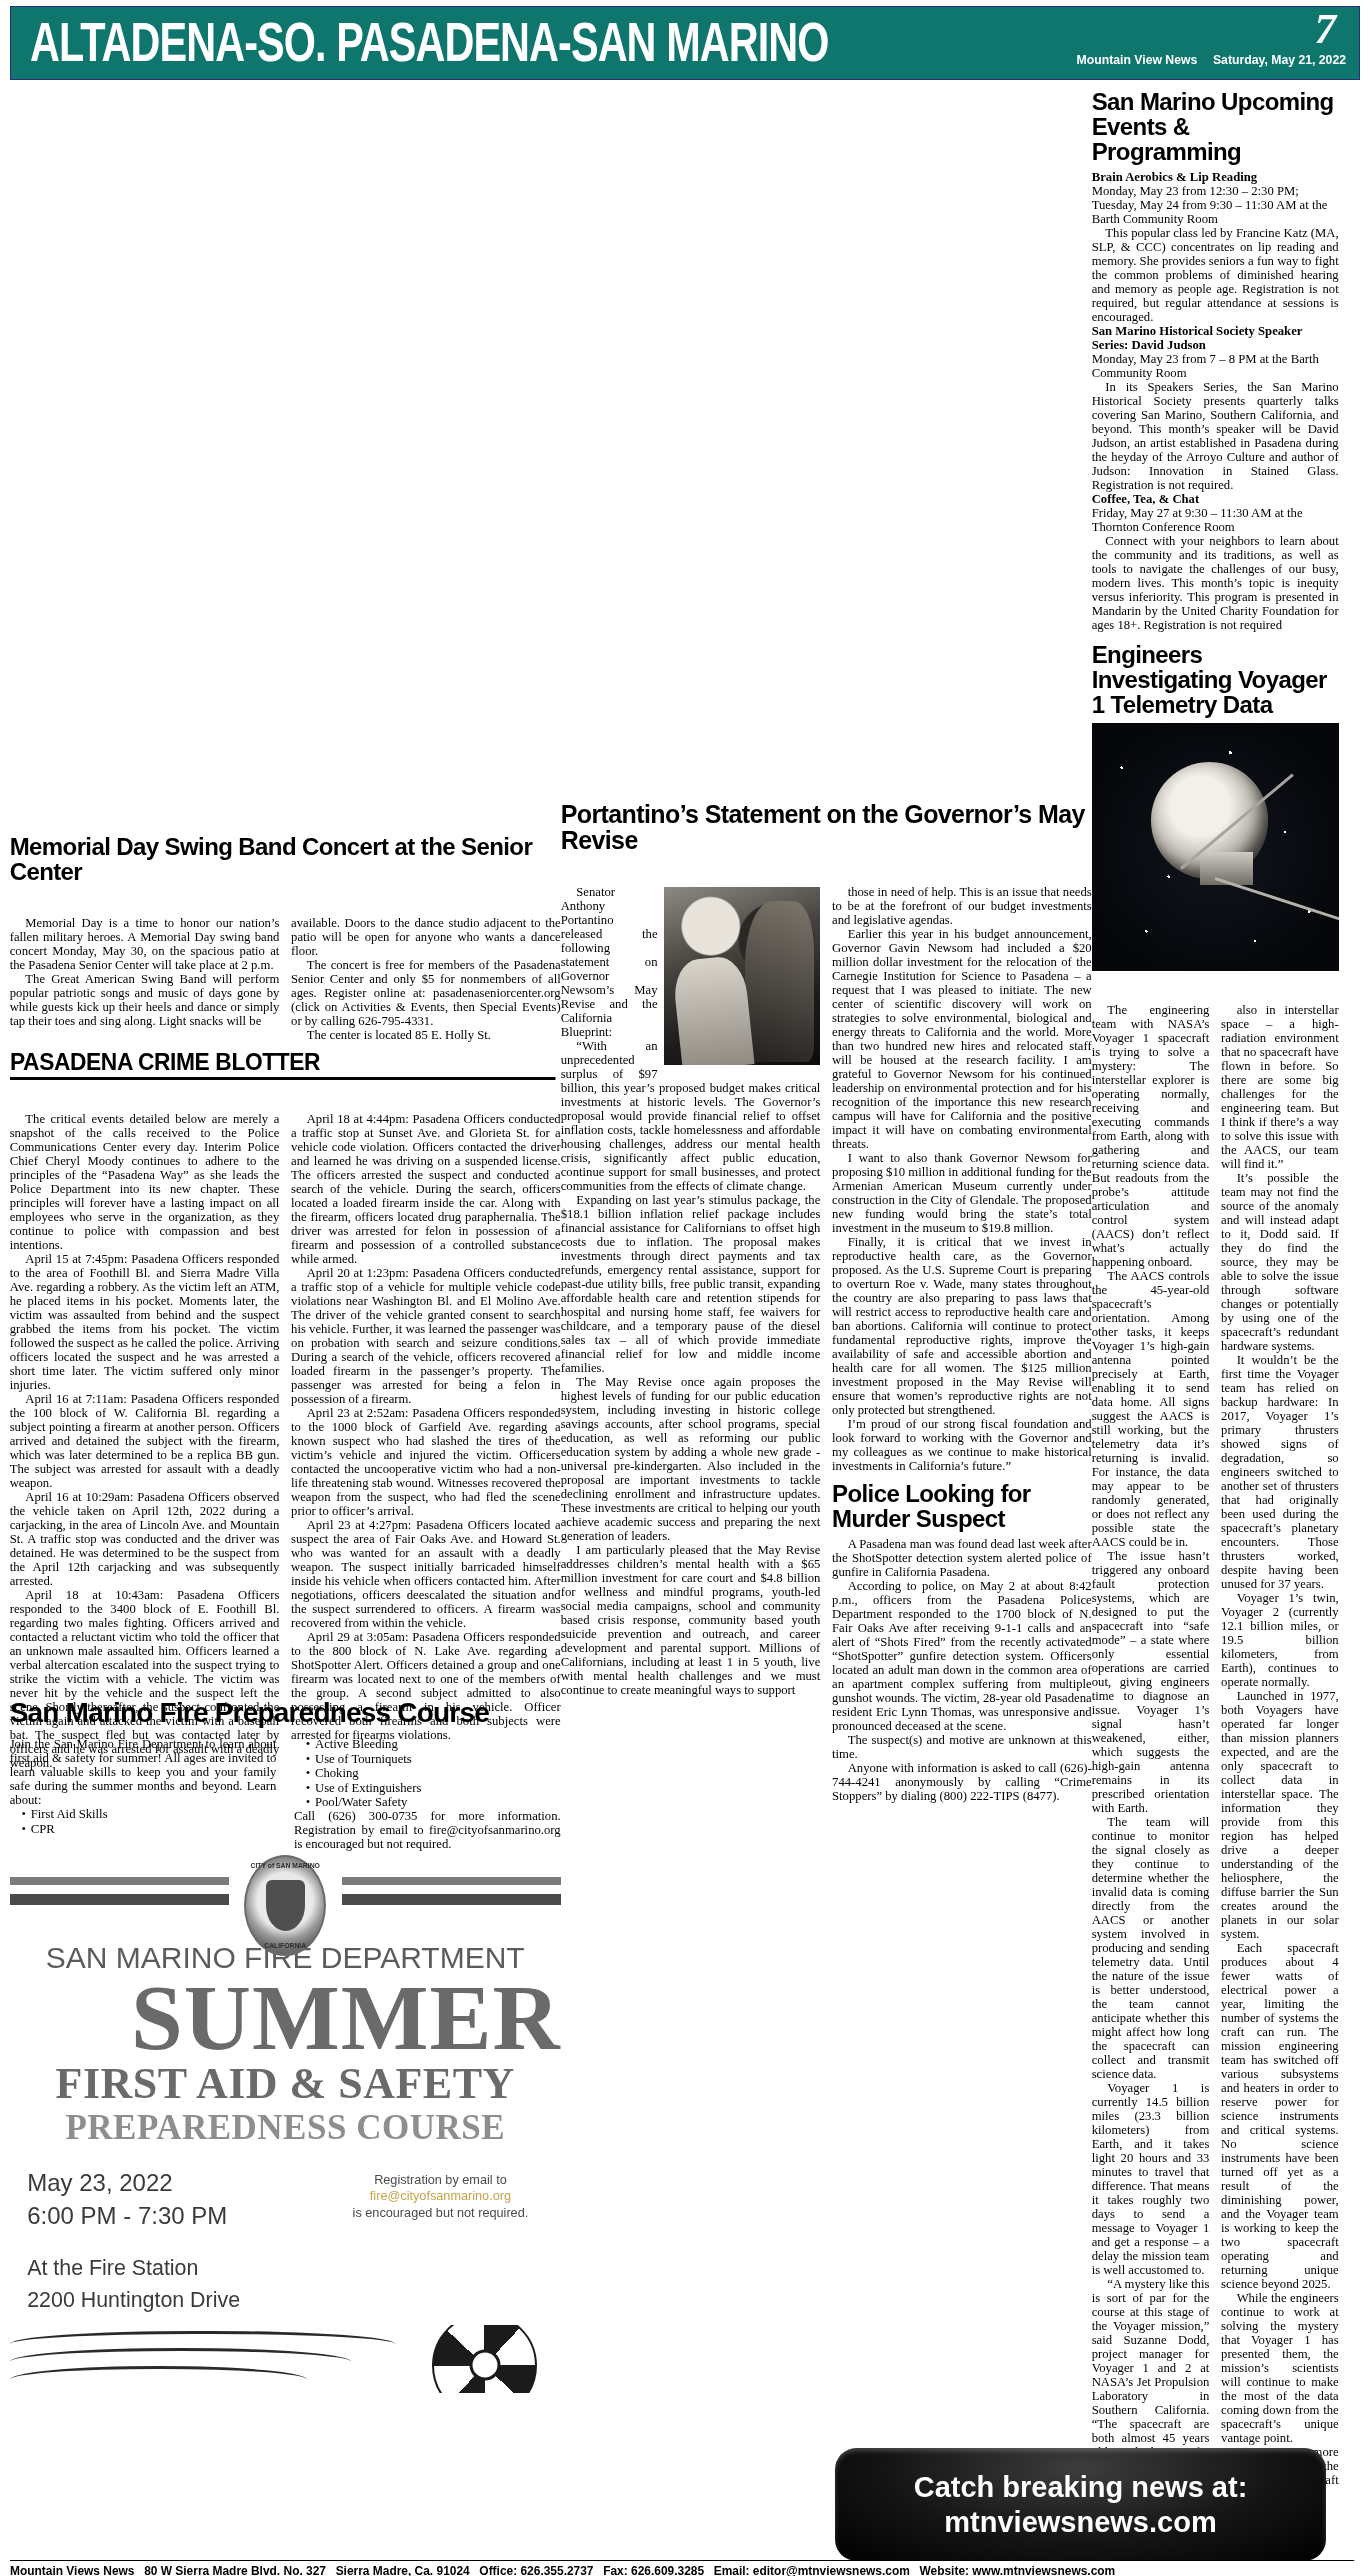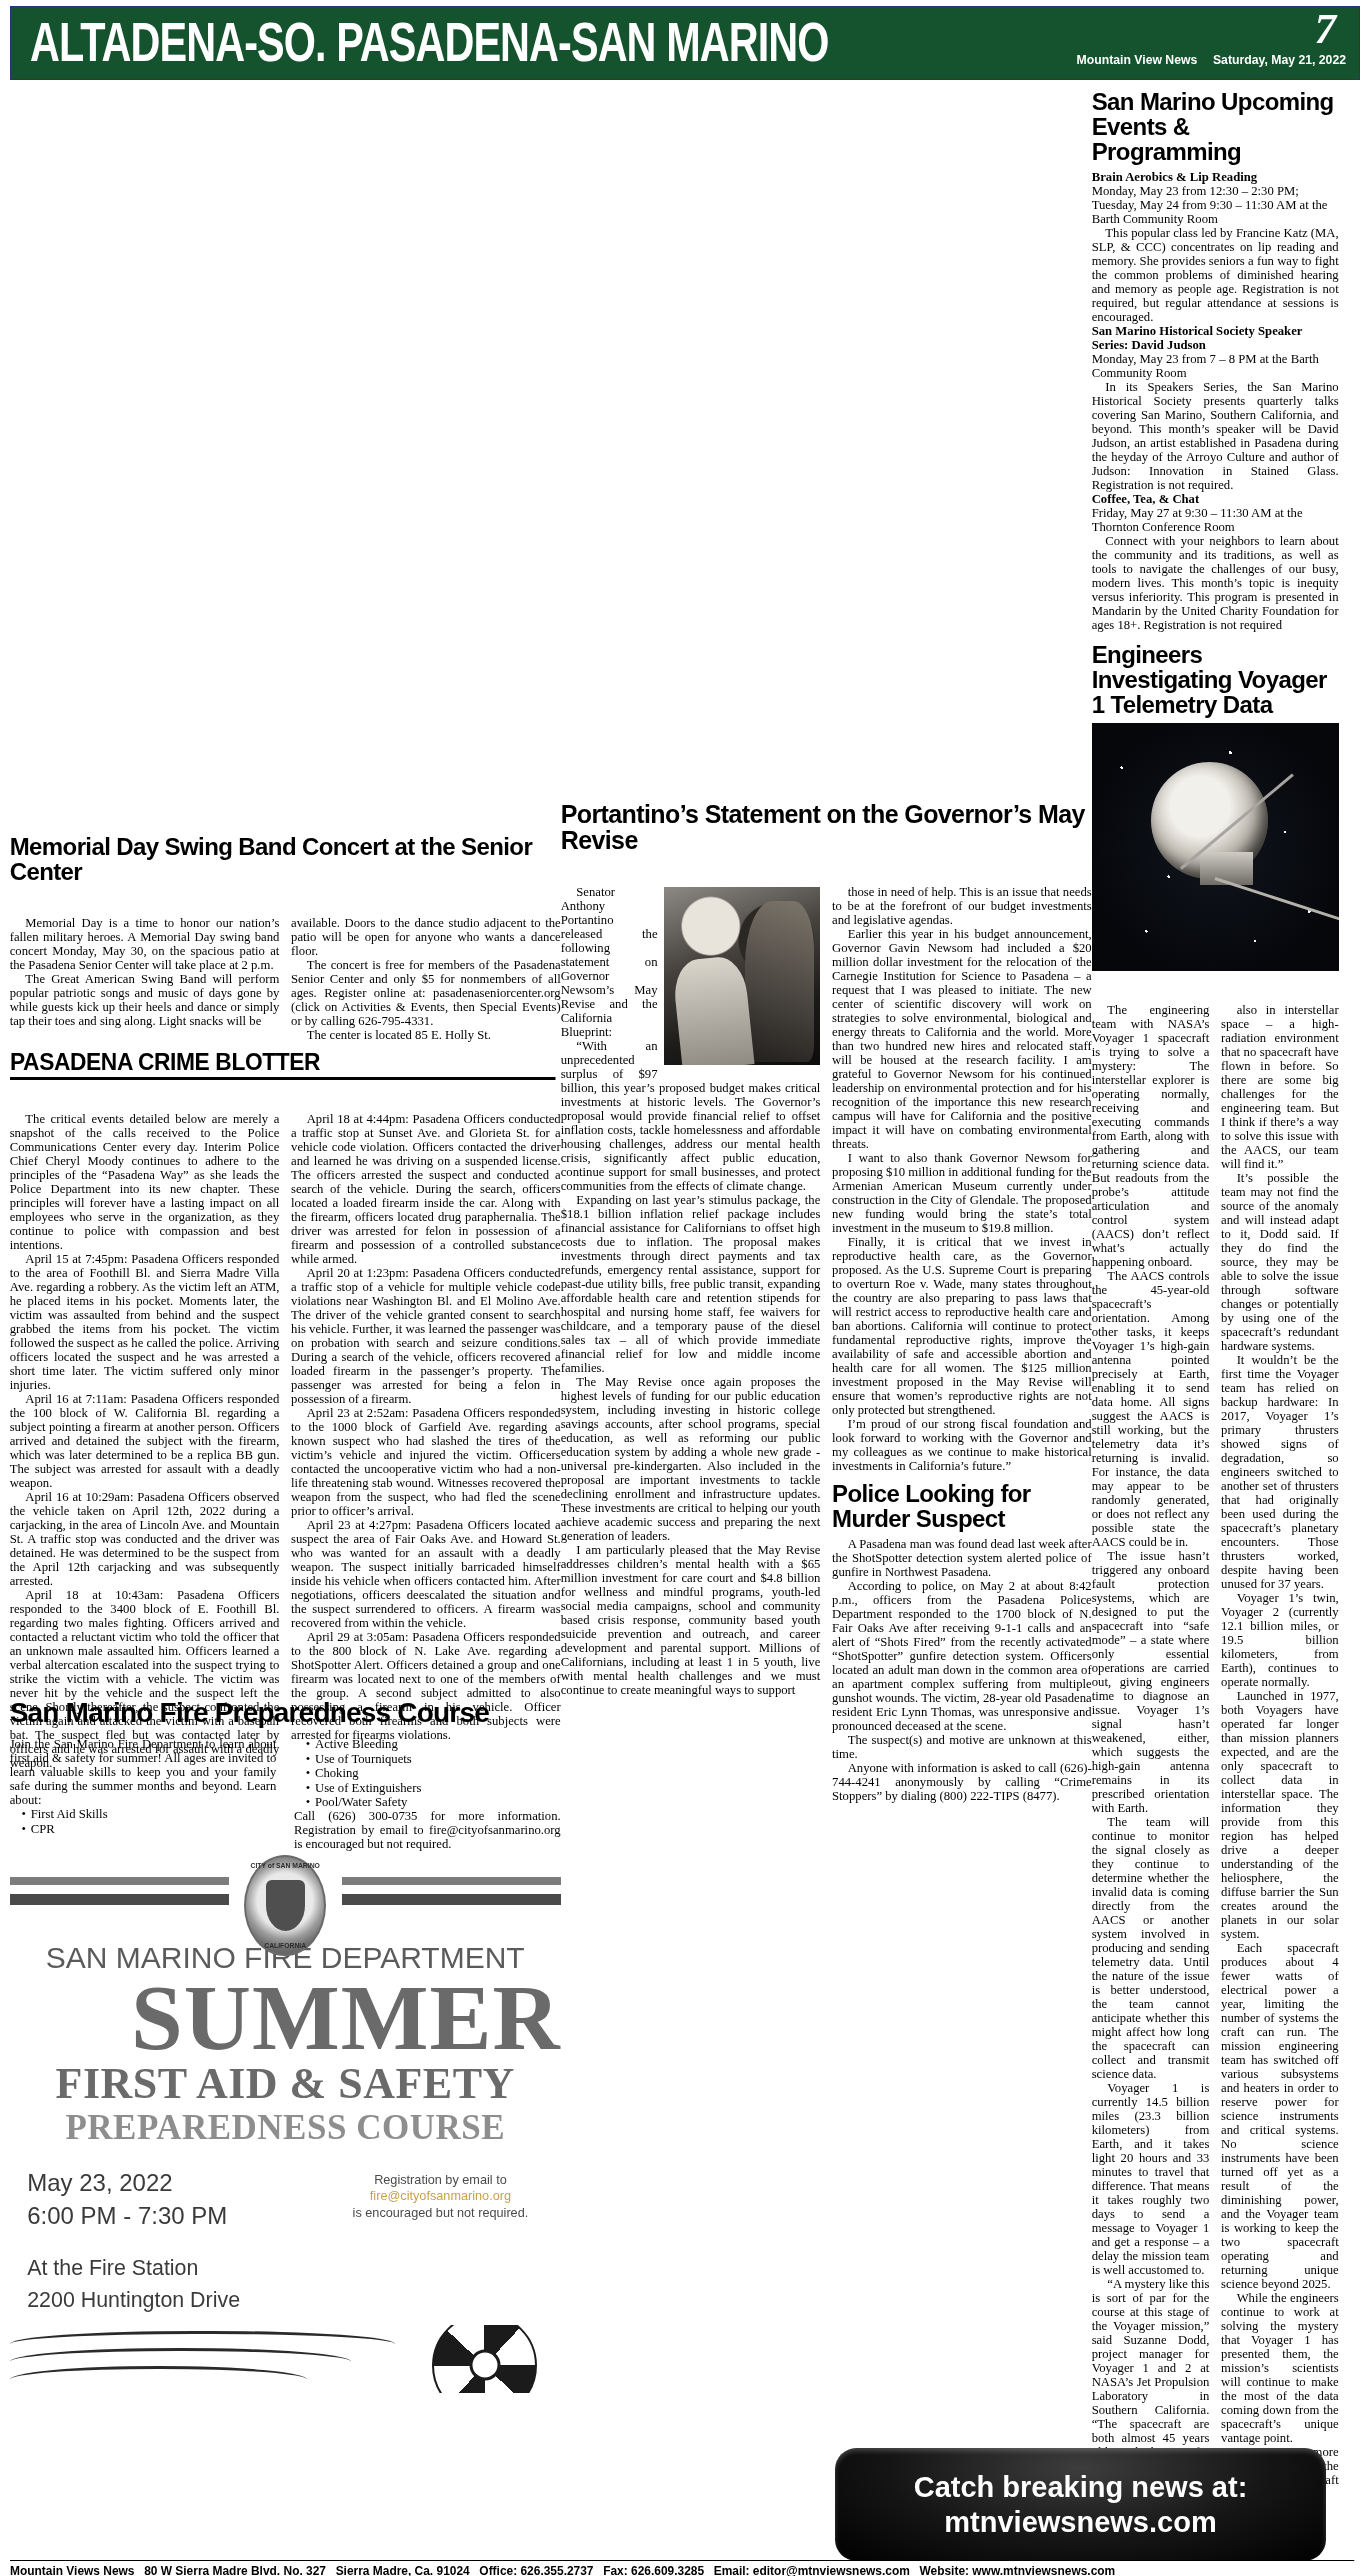--- a/index.html
+++ b/index.html
@@ -10,21 +10,21 @@
     font-family: "Liberation Serif", serif;
     color: #000;
     overflow: hidden;
   }
   .page { position: relative; width:1370px; height:2576px; padding: 0 9.7px; }
 
   
   .masthead {
     position: relative;
     height: 74px;
-    background: #14532d;
+    background: #0f766e;
     border: 1.9px solid #2b2f7a;
     margin: 5.8px 0 0 0;
     display: flex; align-items: center;
   }
   .mast-title {
     color:#fff;
     font-family:"Liberation Sans", sans-serif;
     font-weight:bold;
     font-size: 45px;
     letter-spacing: -1px;
@@ -333,21 +333,21 @@
           <p class="body">I am particularly pleased that the May Revise addresses children’s mental health with a $65 million investment for care court and $4.8 billion for wellness and mindful programs, youth-led social media campaigns, school and community based crisis response, community based youth suicide prevention and outreach, and career development and parental support. Millions of Californians, including at least 1 in 5 youth, live with mental health challenges and we must continue to create meaningful ways to support</p>
         </div>
         <div class="subcol">
           <p class="body">those in need of help. This is an issue that needs to be at the forefront of our budget investments and legislative agendas.</p>
           <p class="body">Earlier this year in his budget announcement, Governor Gavin Newsom had included a $20 million dollar investment for the relocation of the Carnegie Institution for Science to Pasadena – a request that I was pleased to initiate. The new center of scientific discovery will work on strategies to solve environmental, biological and energy threats to California and the world. More than two hundred new hires and relocated staff will be housed at the research facility. I am grateful to Governor Newsom for his continued leadership on environmental protection and for his recognition of the importance this new research campus will have for California and the positive impact it will have on combating environmental threats.</p>
           <p class="body">I want to also thank Governor Newsom for proposing $10 million in additional funding for the Armenian American Museum currently under construction in the City of Glendale. The proposed new funding would bring the state’s total investment in the museum to $19.8 million.</p>
           <p class="body">Finally, it is critical that we invest in reproductive health care, as the Governor proposed. As the U.S. Supreme Court is preparing to overturn Roe v. Wade, many states throughout the country are also preparing to pass laws that will restrict access to reproductive health care and ban abortions. California will continue to protect fundamental reproductive rights, improve the availability of safe and accessible abortion and health care for all women. The $125 million investment proposed in the May Revise will ensure that women’s reproductive rights are not only protected but strengthened.</p>
           <p class="body">I’m proud of our strong fiscal foundation and look forward to working with the Governor and my colleagues as we continue to make historical investments in California’s future.”</p>
 
           <h1 class="head police" style="margin-top:7.8px">Police Looking for Murder Suspect</h1>
-          <p class="body">A Pasadena man was found dead last week after the ShotSpotter detection system alerted police of gunfire in Northwest Pasadena.</p>
+          <p class="body">A Pasadena man was found dead last week after the ShotSpotter detection system alerted police of gunfire in California Pasadena.</p>
           <p class="body">According to police, on May 2 at about 8:42 p.m., officers from the Pasadena Police Department responded to the 1700 block of N. Fair Oaks Ave after receiving 9-1-1 calls and an alert of “Shots Fired” from the recently activated “ShotSpotter” gunfire detection system. Officers located an adult man down in the common area of an apartment complex suffering from multiple gunshot wounds. The victim, 28-year old Pasadena resident Eric Lynn Thomas, was unresponsive and pronounced deceased at the scene.</p>
           <p class="body">The suspect(s) and motive are unknown at this time.</p>
           <p class="body">Anyone with information is asked to call (626)- 744-4241 anonymously by calling “Crime Stoppers” by dialing (800) 222-TIPS (8477).</p>
         </div>
       </div>
     </div>
 
     <div class="col" style="width:247px">
       <h1 class="head">San Marino Upcoming Events &amp; Programming</h1>
 

